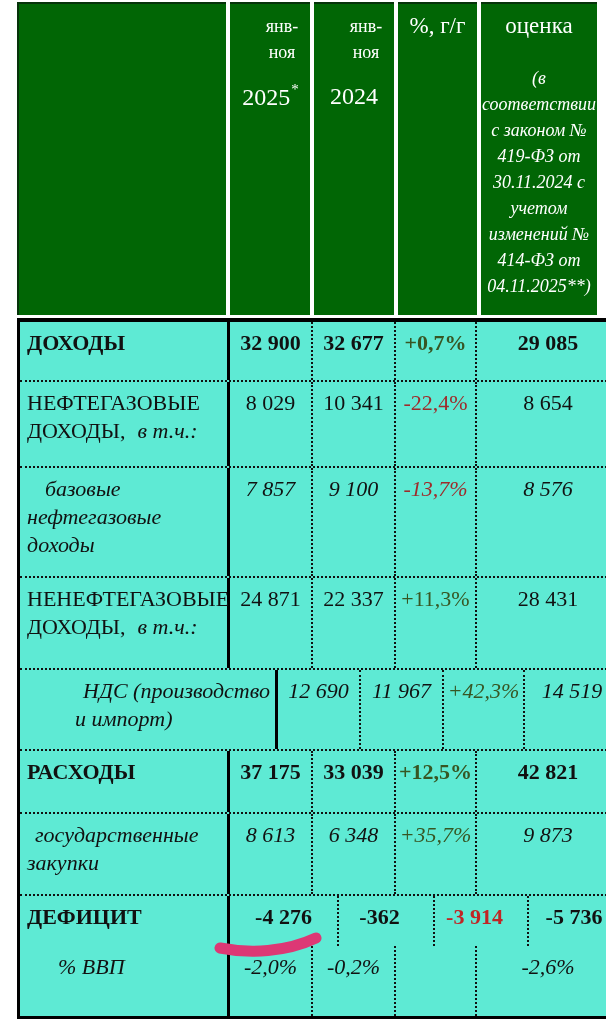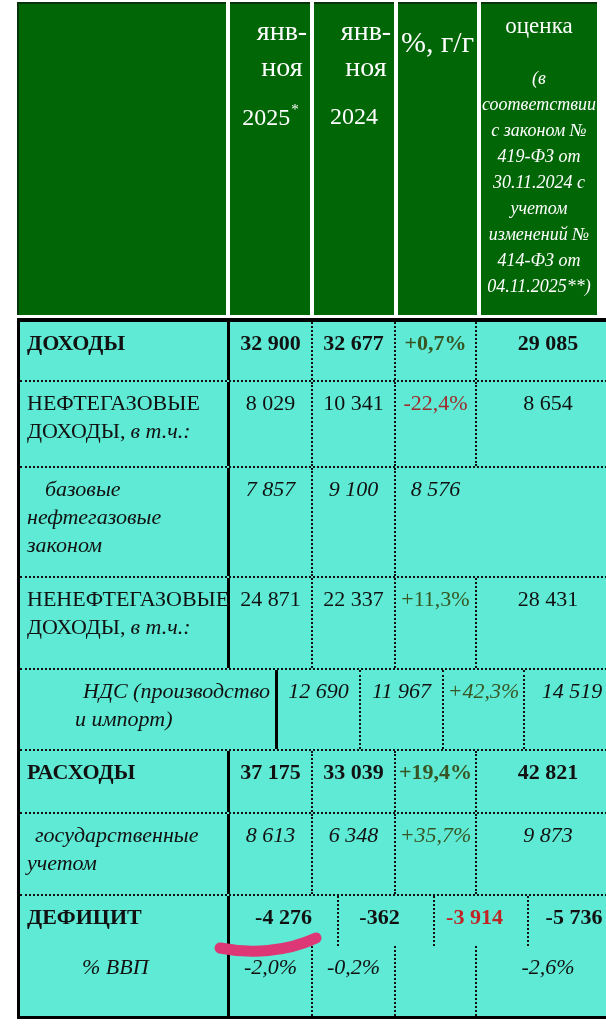--- a/index.html
+++ b/index.html
@@ -13,24 +13,24 @@
   
   .thead{
     display:grid;grid-template-columns:209px 80px 80px 79px 1fr;
     column-gap:4px;height:313px;
   }
   .hc{
     background:#016605;color:#fff;text-align:center;
     border-top:2px solid #06330a;box-sizing:border-box;padding-top:9px;
   }
   .hc-first{border-left:2px solid #06330a;}
-  .h-period{font-size:28px;line-height:36px;white-space:pre-line;padding-left:24px;}
+  .h-period{font-size:18px;line-height:26px;white-space:pre-line;padding-left:24px;}
   .h-year{font-size:24px;margin-top:18px;}
   .h-year sup{font-size:15px;position:relative;top:-2px;left:1px;}
-  .h-yoy{font-size:30px;margin-top:12px;}
+  .h-yoy{font-size:23px;}
   .h-est-title{font-size:23px;}
   .h-est-note{
     font-style:italic;font-size:18px;line-height:26px;margin-top:26px;
     white-space:pre-line;
   }
 
   
   .tbody{
     margin-top:3px;border:3px solid #000;border-top-width:4px;
     box-sizing:border-box;width:605px;background:#5eead4;font-family:Liberation Serif, serif;
@@ -50,22 +50,22 @@
 
   .r1{min-height:58px;} .r2{min-height:86px;} .r3{min-height:110px;}
   .r4{min-height:92px;} .r5{min-height:81px;padding-left:48px;} .r6{min-height:63px;}
   .r7{min-height:82px;} .r8{min-height:52px;gap:13px;} .r9{min-height:70px;}
 
   .bold .c{font-weight:bold;}
   .sub .c{font-style:italic;}
   .sub.ind18 .lbl{display:block;text-indent:18px;}
   .sub.ind8 .lbl{display:block;text-indent:8px;}
   .gdp .c{font-style:italic;}
-  .gdp .c.lab{padding-left:62px;}
-  .sfx{font-style:italic;margin-left:5px;}
+  .gdp .c.lab{padding-left:38px;}
+  .sfx{font-style:italic;margin-left:12px;}
 
   .pos{color:#375623;}
   .neg{color:#9e2b2b;}
   .negbright{color:#c02525;}
 
   
   .marker{position:absolute;left:212px;top:932px;pointer-events:none;}
 </style>
 </head>
 <body>
@@ -117,24 +117,25 @@
       <div class="c c2 num">8 029</div>
       <div class="c c3 num">10 341</div>
       <div class="c c4 num neg">-22,4%</div>
       <div class="c c5 num">8 654</div>
     </div>
 
     <div class="row r3 sub ind18">
       <div class="c c1 lab">
           <span class="lbl">базовые
 нефтегазовые
-законом</span>
+доходы</span>
         </div>
       <div class="c c2 num">7 857</div>
       <div class="c c3 num">9 100</div>
+      <div class="c c4 num neg">-13,7%</div>
       <div class="c c5 num">8 576</div>
     </div>
 
     <div class="row r4">
       <div class="c c1 lab"><span class="lbl">НЕНЕФТЕГАЗОВЫЕ
 ДОХОДЫ,</span><span class="sfx">в т.ч.:</span></div>
       <div class="c c2 num">24 871</div>
       <div class="c c3 num">22 337</div>
       <div class="c c4 num pos">+11,3%</div>
       <div class="c c5 num">28 431</div>
@@ -148,28 +149,28 @@
       <div class="c c2 num">12 690</div>
       <div class="c c3 num">11 967</div>
       <div class="c c4 num pos">+42,3%</div>
       <div class="c c5 num">14 519</div>
     </div>
 
     <div class="row r6 bold">
       <div class="c c1 lab"><span class="lbl">РАСХОДЫ</span></div>
       <div class="c c2 num">37 175</div>
       <div class="c c3 num">33 039</div>
-      <div class="c c4 num pos">+19,4%</div>
+      <div class="c c4 num pos">+12,5%</div>
       <div class="c c5 num">42 821</div>
     </div>
 
     <div class="row r7 sub ind8">
       <div class="c c1 lab">
           <span class="lbl">государственные
-учетом</span>
+закупки</span>
         </div>
       <div class="c c2 num">8 613</div>
       <div class="c c3 num">6 348</div>
       <div class="c c4 num pos">+35,7%</div>
       <div class="c c5 num">9 873</div>
     </div>
 
     <div class="row r8 bold">
       <div class="c c1 lab"><span class="lbl">ДЕФИЦИТ</span></div>
       <div class="c c2 num">-4 276</div>

